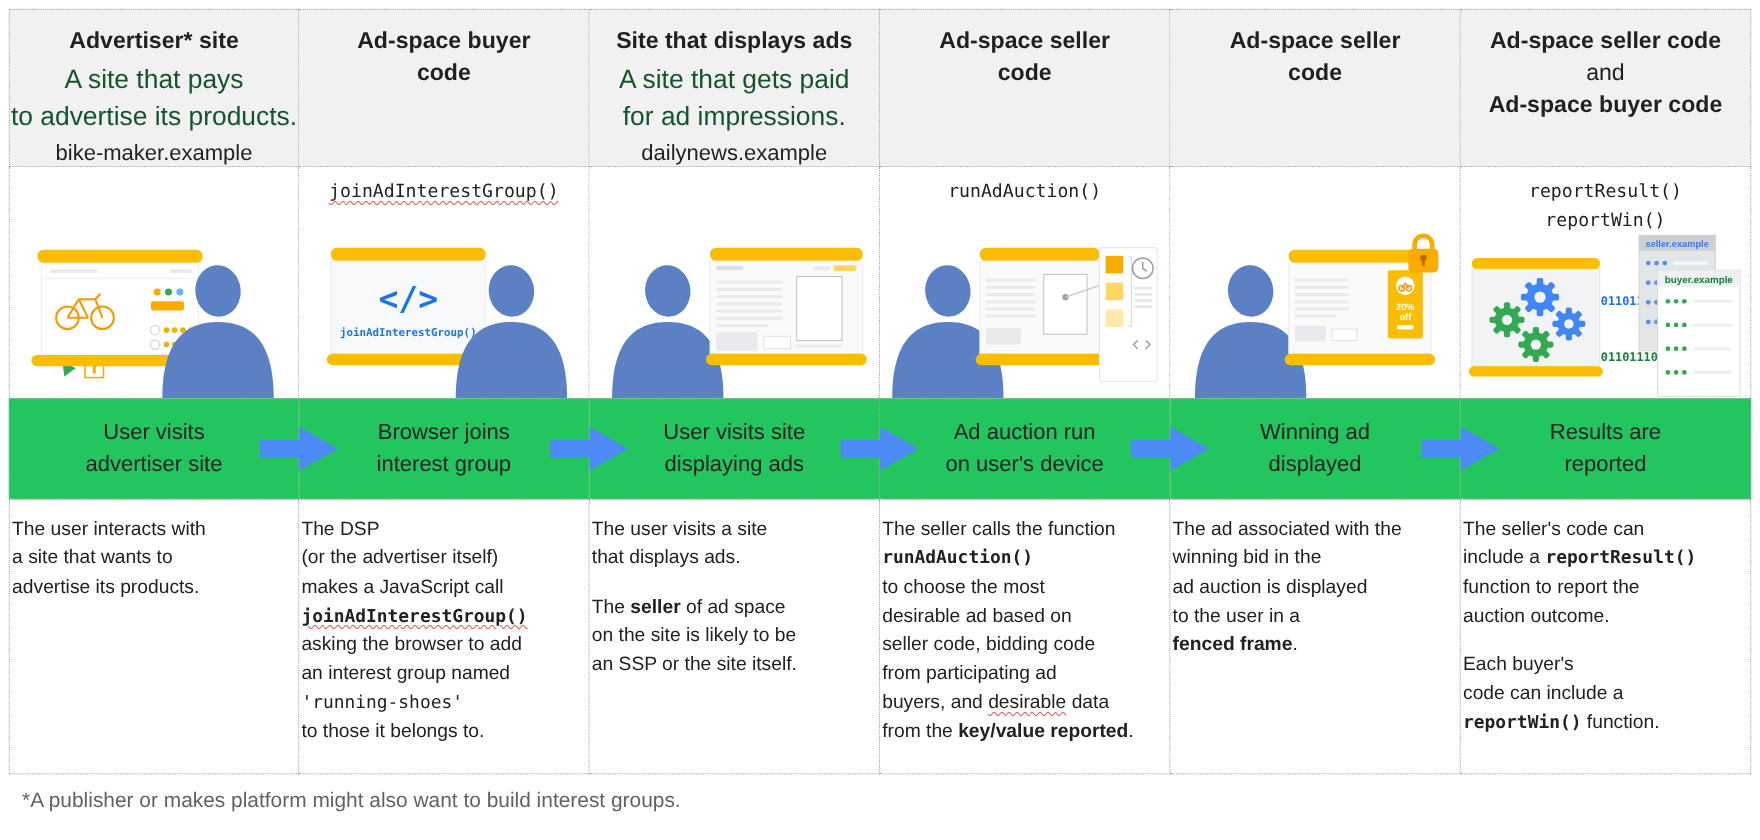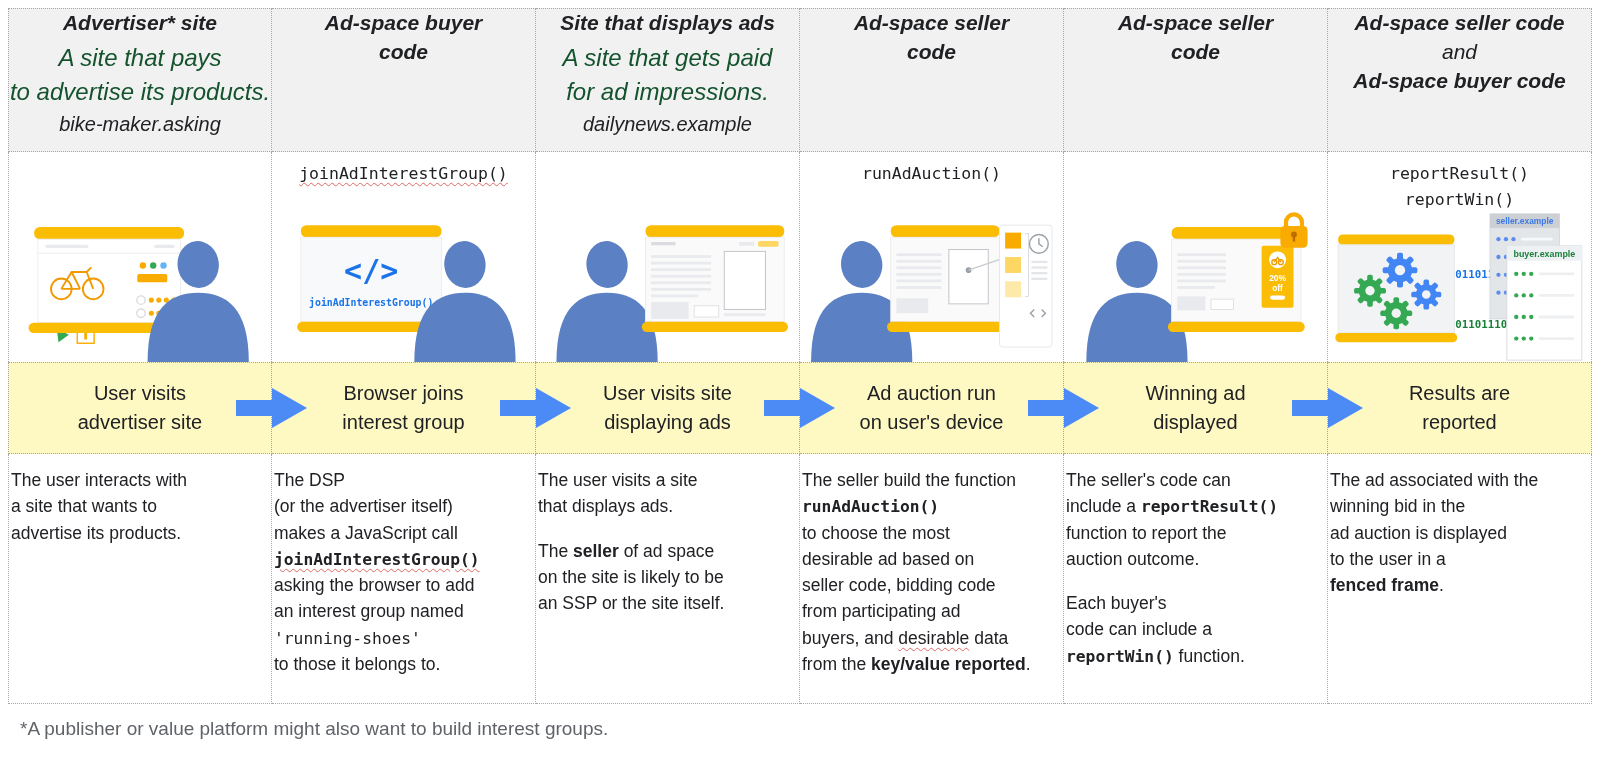--- a/index.html
+++ b/index.html
@@ -5,31 +5,31 @@
   html,body{margin:0;padding:0;background:#fff;}
   body{width:1600px;height:764px;overflow:hidden;
        font-family:"Liberation Sans",sans-serif;color:#202124;}
   .page{position:relative;padding:8px 8px 0;}
   .grid{position:relative;display:grid;
         grid-template-columns:repeat(6,264px);
         grid-template-rows:144px 210px 92px 250px;}
   .cell{box-sizing:border-box;border-right:1px dotted #a6a6a6;overflow:hidden;}
   .c0{border-left:1px dotted #a6a6a6;}
   .hcell{background:#f1f1f1;border-top:1px dotted #a6a6a6;border-bottom:1px dotted #a6a6a6;
-         text-align:center;font-style:italic;}
+         text-align:center;padding-top:15px;}
   .title{font-size:21px;line-height:1.38;}
   .title .b{font-weight:700;}
   .subtitle{font-size:24px;line-height:1.42;color:#14532d;margin-top:3px;white-space:pre-line;}
   .domain{font-size:20px;margin-top:4px;color:#202124;}
   .icell{background:#fff;display:flex;flex-direction:column;}
   .code-label{font-family:"DejaVu Sans Mono",monospace;font-size:16.5px;line-height:1.55;
               margin-top:9px;text-align:center;color:#202124;}
   .figure{margin-top:auto;text-align:center;}
   .figure svg{display:block;margin:0 auto;}
-  .bcell{background:#fef9c3;border-top:1px dotted #a6a6a6;border-bottom:1px dotted #a6a6a6;
+  .bcell{background:#22c55e;border-top:1px dotted #a6a6a6;border-bottom:1px dotted #a6a6a6;
          display:flex;align-items:center;justify-content:center;text-align:center;
          font-size:20px;line-height:1.45;}
   .bcell span{white-space:pre-line;}
   .dcell{border-bottom:1px dotted #a6a6a6;text-align:left;font-size:17.5px;line-height:1.5;
          padding:13px 2px 0;}
   .dcell p{margin:0 0 18px;white-space:pre-line;}
   .b{font-weight:700;}
   .m{font-family:"DejaVu Sans Mono",monospace;font-size:0.93em;}
   .w{text-decoration-line:underline;text-decoration-style:wavy;
      text-decoration-color:#e06666;text-decoration-thickness:1px;text-underline-offset:3px;}
@@ -42,21 +42,21 @@
 
 <div class="page">
   <div class="grid">
 
     <div class="cell hcell c0">
       <div class="title">
           <div class="b">Advertiser* site</div>
         </div>
       <div class="subtitle">A site that pays
 to advertise its products.</div>
-      <div class="domain">bike-maker.asking</div>
+      <div class="domain">bike-maker.example</div>
     </div>
     <div class="cell hcell">
       <div class="title">
           <div class="b">Ad-space buyer</div>
           <div class="b">code</div>
         </div>
     </div>
     <div class="cell hcell">
       <div class="title">
           <div class="b">Site that displays ads</div>
@@ -420,57 +420,57 @@
 to those it belongs to.</span></p>
       </div>
     <div class="cell dcell">
         <p><span>The user visits a site
 that displays ads.</span></p>
         <p><span>The </span><span class="b">seller</span><span> of ad space
 on the site is likely to be
 an SSP or the site itself.</span></p>
       </div>
     <div class="cell dcell">
-        <p><span>The seller build the function
+        <p><span>The seller calls the function
 </span><span class="b m">runAdAuction()</span><span>
 to choose the most
 desirable ad based on
 seller code, bidding code
 from participating ad
 buyers, and </span><span class="w">desirable</span><span> data
 from the </span><span class="b">key/value reported</span><span>.</span></p>
+      </div>
+    <div class="cell dcell">
+        <p><span>The ad associated with the
+winning bid in the
+ad auction is displayed
+to the user in a
+</span><span class="b">fenced frame</span><span>.</span></p>
       </div>
     <div class="cell dcell">
         <p><span>The seller's code can
 include a </span><span class="b m">reportResult()</span><span>
 function to report the
 auction outcome.</span></p>
         <p><span>Each buyer's
 code can include a
 </span><span class="b m">reportWin()</span><span> function.</span></p>
-      </div>
-    <div class="cell dcell">
-        <p><span>The ad associated with the
-winning bid in the
-ad auction is displayed
-to the user in a
-</span><span class="b">fenced frame</span><span>.</span></p>
       </div>
 
     <div class="arrow a1"><svg width="72" height="44" viewBox="0 0 72 44">
           <polygon points="0,14 36,14 36,2 71,22 36,42 36,30 0,30" fill="#4c8bf5"></polygon>
         </svg></div>
     <div class="arrow a2"><svg width="72" height="44" viewBox="0 0 72 44">
           <polygon points="0,14 36,14 36,2 71,22 36,42 36,30 0,30" fill="#4c8bf5"></polygon>
         </svg></div>
     <div class="arrow a3"><svg width="72" height="44" viewBox="0 0 72 44">
           <polygon points="0,14 36,14 36,2 71,22 36,42 36,30 0,30" fill="#4c8bf5"></polygon>
         </svg></div>
     <div class="arrow a4"><svg width="72" height="44" viewBox="0 0 72 44">
           <polygon points="0,14 36,14 36,2 71,22 36,42 36,30 0,30" fill="#4c8bf5"></polygon>
         </svg></div>
     <div class="arrow a5"><svg width="72" height="44" viewBox="0 0 72 44">
           <polygon points="0,14 36,14 36,2 71,22 36,42 36,30 0,30" fill="#4c8bf5"></polygon>
         </svg></div>
   </div>
 
-  <div class="footnote">*A publisher or value platform might also want to build interest groups.</div>
+  <div class="footnote">*A publisher or makes platform might also want to build interest groups.</div>
 </div>
 
 </body></html>

